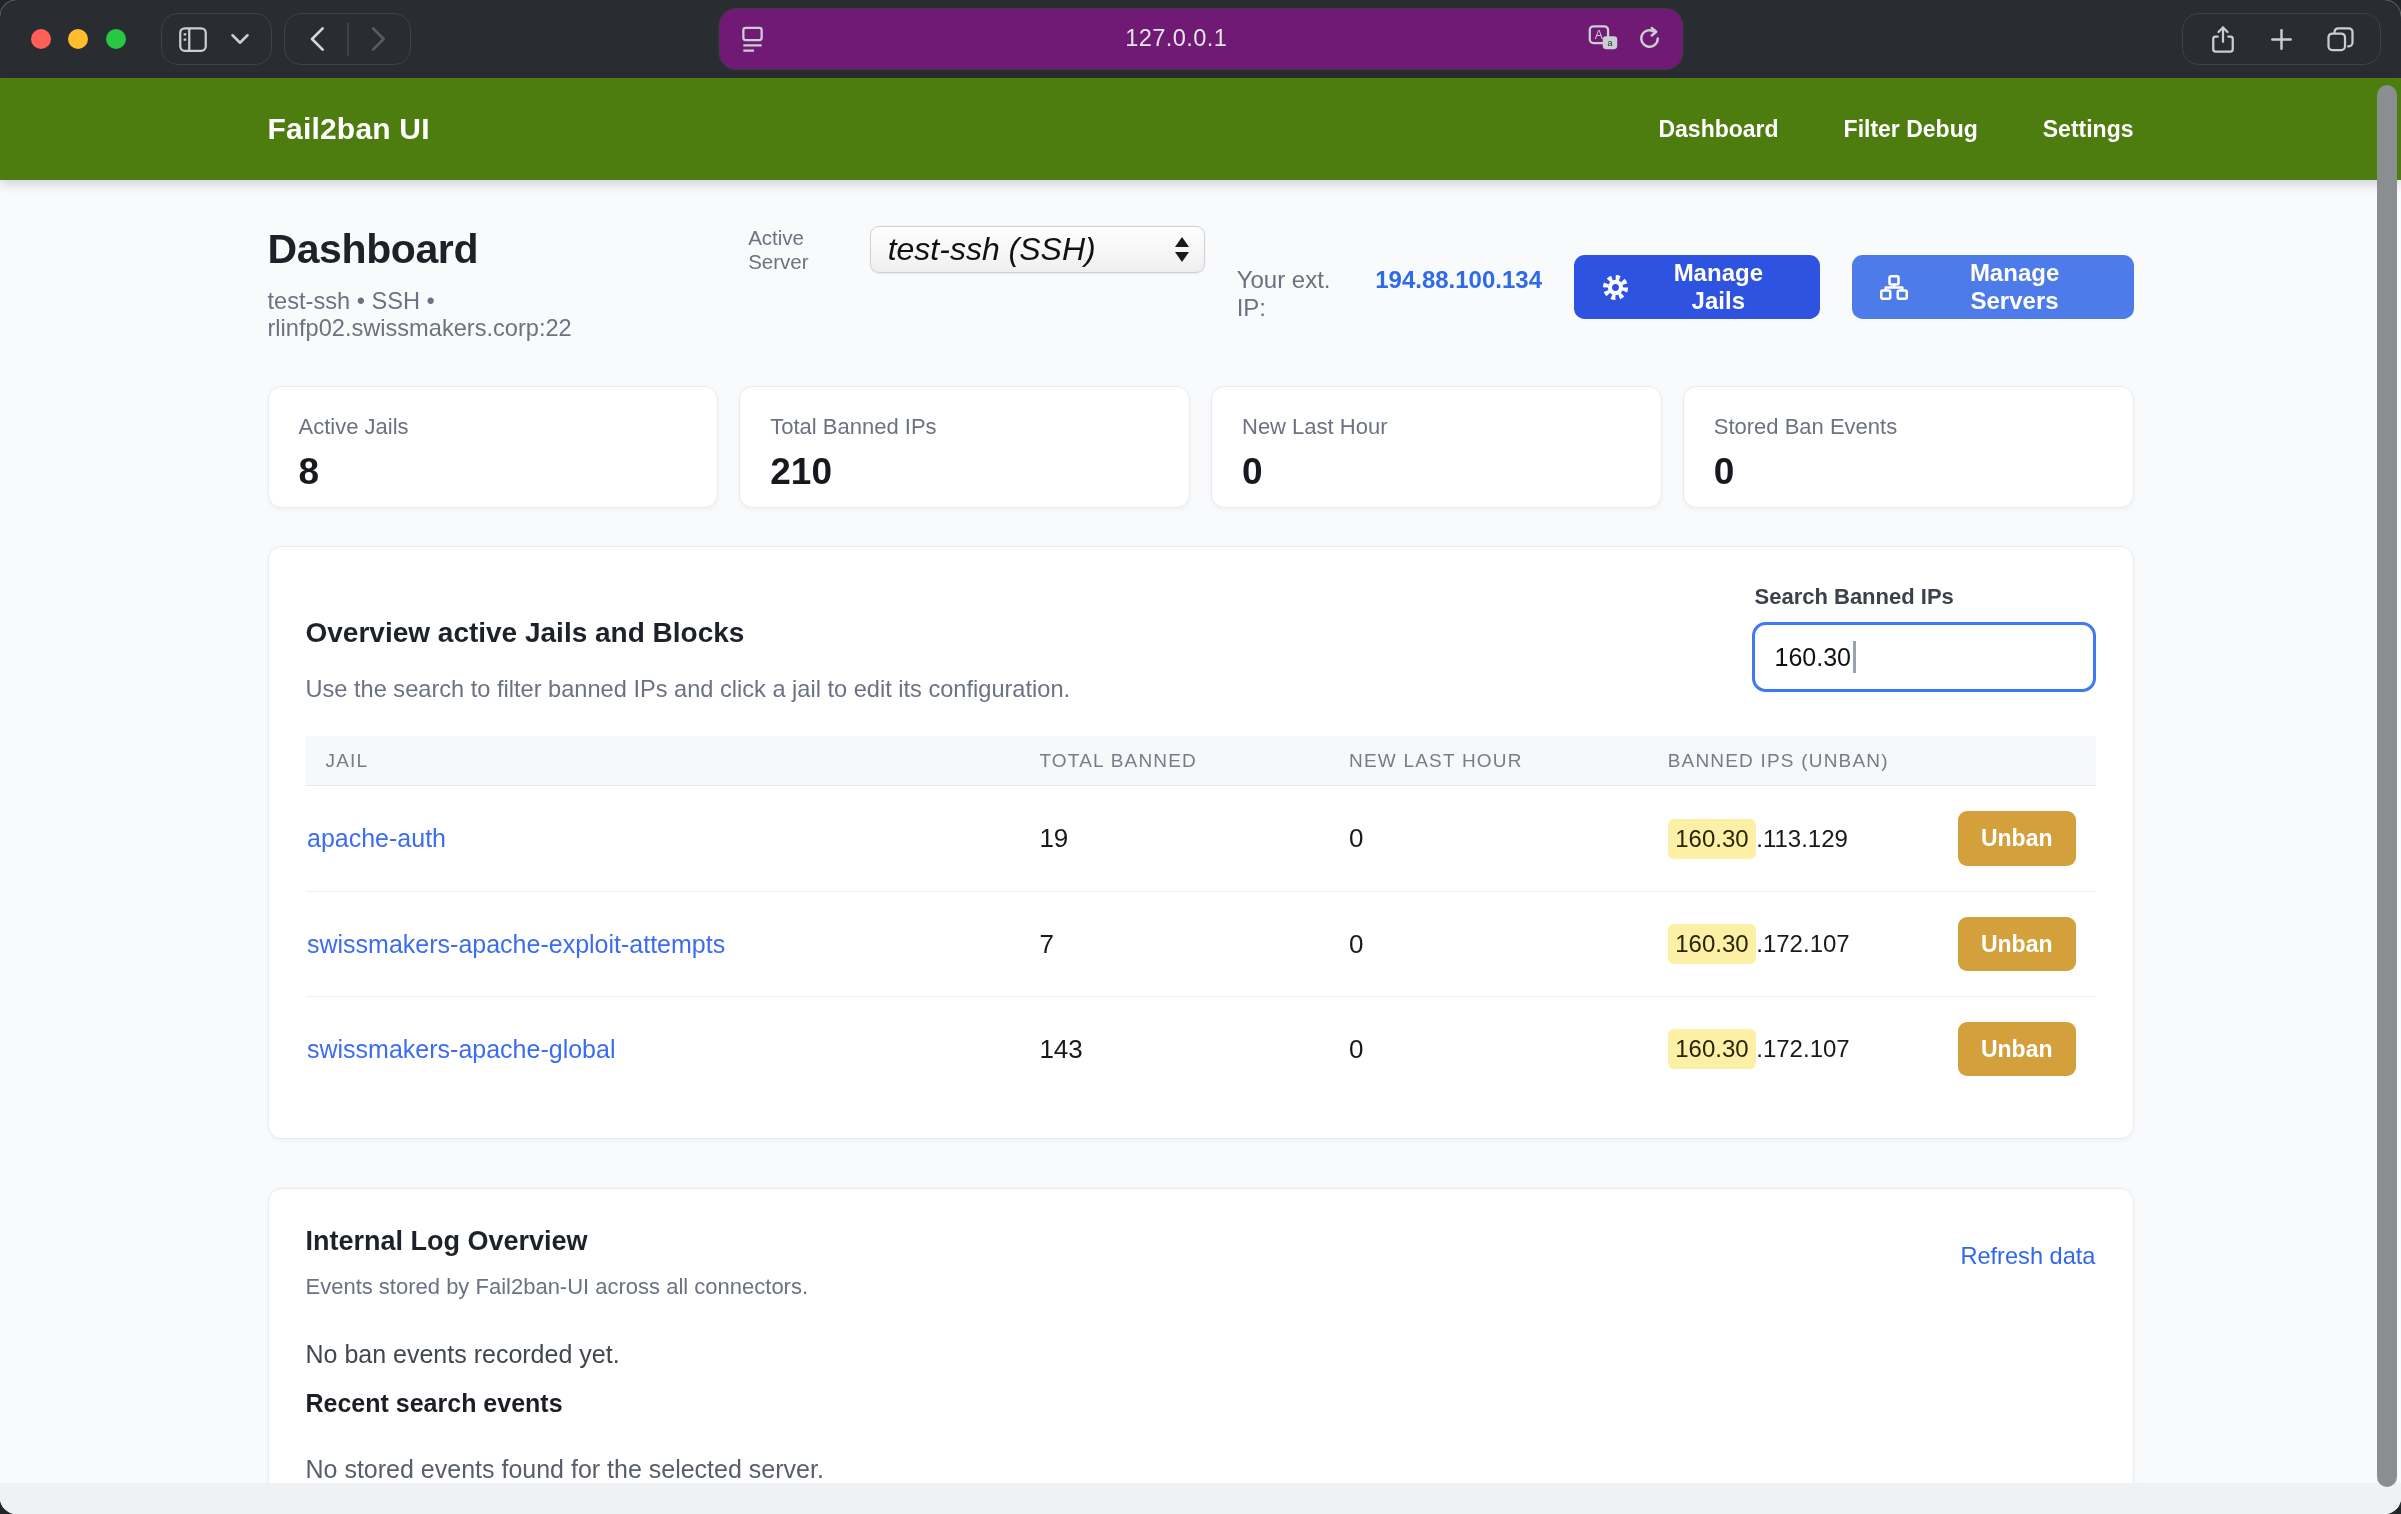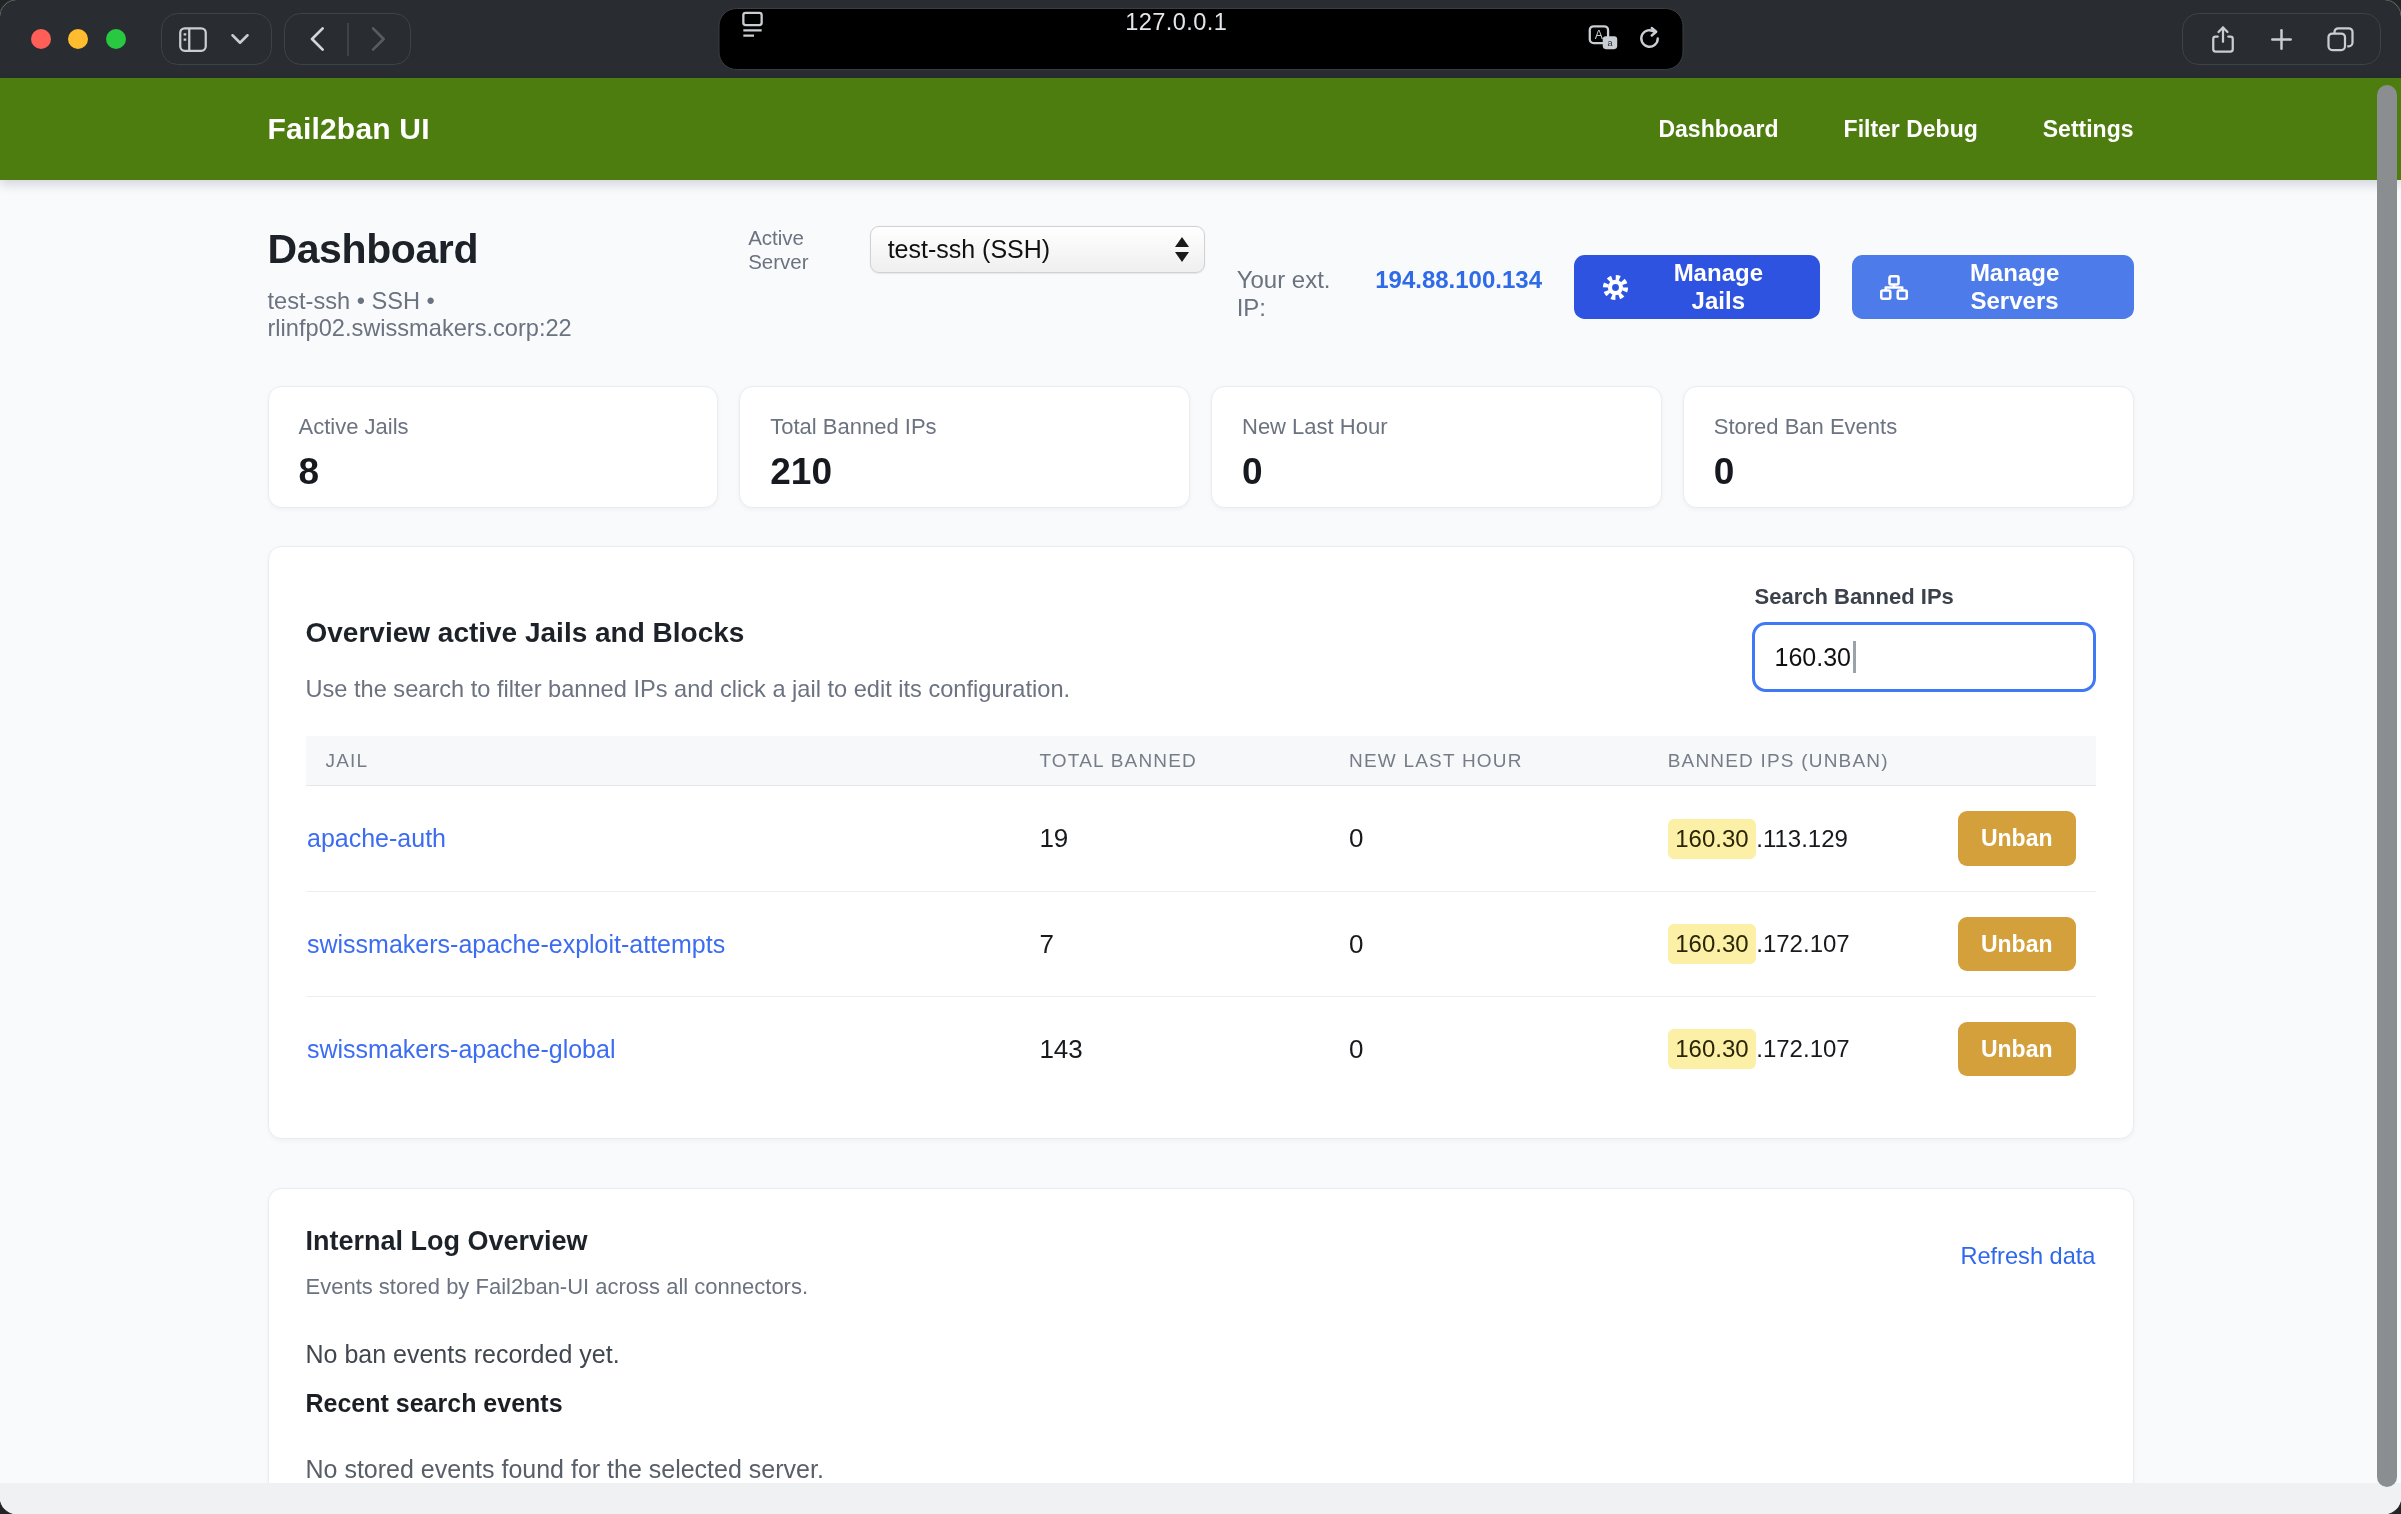--- a/index.html
+++ b/index.html
@@ -29,21 +29,21 @@
     border:1.5px solid #3e4348; border-radius:16.7px; padding:0 15px; gap:13.7px;
     color:#c9ced3;
   }
   .pill .ibtn { display:flex; align-items:center; justify-content:center; width:33px; height:40px; }
   .sidebar-group { margin-left:35px; }
   .nav-group { margin-left:12px; }
   .fwd-dim { color:#565c62; }
   .addr {
     position:absolute; left:50%; top:7.6px; transform:translateX(-50%);
     width:965px; height:62px; border:1.5px solid #393e43; border-radius:18px;
-    background:#000000; display:flex; padding:0 20px; color:#c9ced3;
+    background:#701a75; display:flex; align-items:center; padding:0 20px; color:#c9ced3;
   }
   .addr .url { flex:1; text-align:center; color:#e3e6e9; font-size:23.6px; letter-spacing:0.4px; }
   .addr-right { display:flex; align-items:center; gap:16.7px; }
   .right-group { margin-left:auto; gap:26px; padding:0 23px; }
 
   
   .appbar {
     height:102px; background:#4d7c0f; display:flex; align-items:center;
     box-shadow:0 4.6px 10.7px rgba(20,30,70,.18); position:relative; z-index:2;
   }
@@ -63,21 +63,21 @@
 
   .controls { display:flex; align-items:flex-start; gap:32px; }
   .select-block { display:flex; flex-direction:row; }
   .select-label { font-size:20.5px; color:#6b7280; margin-bottom:9px; margin-left:3px; }
   .mac-select {
     width:335px; height:47px; border:1.5px solid #cfd1d4; border-radius:9px;
     background:linear-gradient(#ffffff,#efefef);
     display:flex; align-items:center; padding:0 12px 0 16.7px; cursor:pointer;
     box-shadow:0 0.8px 1.5px rgba(0,0,0,.08);
   }
-  .mac-select .sel-text { flex:1; font-size:25px; color:#111; }
+  .mac-select .sel-text { flex:1; font-size:32px; color:#111;font-style:italic; }
   .arrows { display:flex; flex-direction:column; gap:5.3px; margin-right:3px; }
   .arrows i { display:block; width:0; height:0; border-left:7.6px solid transparent; border-right:7.6px solid transparent; }
   .arrows i.up { border-bottom:10px solid #1a1a1a; }
   .arrows i.down { border-top:10px solid #1a1a1a; }
 
   .extip { display:flex; gap:9px; margin-top:40px; font-size:24px; }
   .extip .lbl { color:#6b7280; }
   .extip a { color:#2f6ae8; text-decoration:none; font-weight:600; cursor:pointer; }
 
   .btn {

